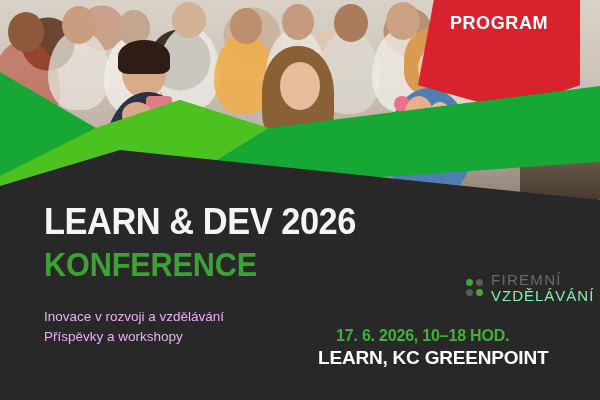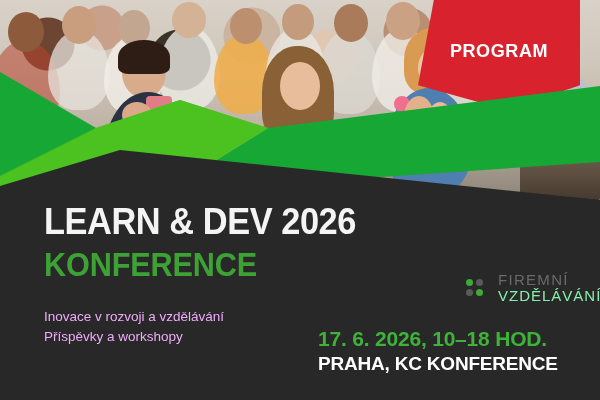--- a/index.html
+++ b/index.html
@@ -68,21 +68,20 @@
     box-sizing: border-box;
   }
   .ribbon-line {
     color: #ffffff;
     font-weight: bold;
     font-size: 18px;
     letter-spacing: 0.6px;
     line-height: 1.28;
     text-align: center;
     white-space: nowrap;
-    margin-top: 28px;
   }
 
   
   .shape {
     position: absolute;
     left: 0; top: 0;
     width: 600px; height: 400px;
     pointer-events: none;
   }
 
@@ -132,21 +131,21 @@
     line-height: 1.5;
   }
   .bullets div { white-space: nowrap; }
 
   
   .logo {
     position: absolute;
     left: 466px; top: 272px;
     display: flex;
     align-items: center;
-    gap: 15px;
+    gap: 8px;
   }
   .logo-mark {
     width: 17px; height: 17px;
     position: relative;
     flex: none;
   }
   .logo-dot {
     position: absolute;
     width: 7px; height: 7px;
     border-radius: 50%;
@@ -169,25 +168,26 @@
     letter-spacing: 1.0px;
   }
 
   
   .event {
     position: absolute;
     left: 318px; top: 326px;
   }
   .event-date {
     color: #3fb23a;
-    font-size: 21px;
+    font-size: 16px;
     font-weight: bold;
     letter-spacing: -0.2px;
     white-space: nowrap;
     line-height: 1.22;
+    margin-left: 18px;
   }
   .event-place {
     color: #ffffff;
     font-size: 19px;
     font-weight: bold;
     letter-spacing: -0.2px;
     white-space: nowrap;
     line-height: 1.22;
   }
 </style>
@@ -289,17 +289,17 @@
         <span class="logo-dot d4"></span>
       </div>
       <div class="logo-text">
         <div class="l1">FIREMNÍ</div>
         <div class="l2">VZDĚLÁVÁNÍ</div>
       </div>
     </div>
 
     <div class="event">
       <div class="event-date">17. 6. 2026, 10–18 HOD.</div>
-      <div class="event-place">PRAHA, KC KONFERENCE</div>
+      <div class="event-place">LEARN, KC GREENPOINT</div>
     </div>
   </div>
 
 </div>
 
 </body></html>

